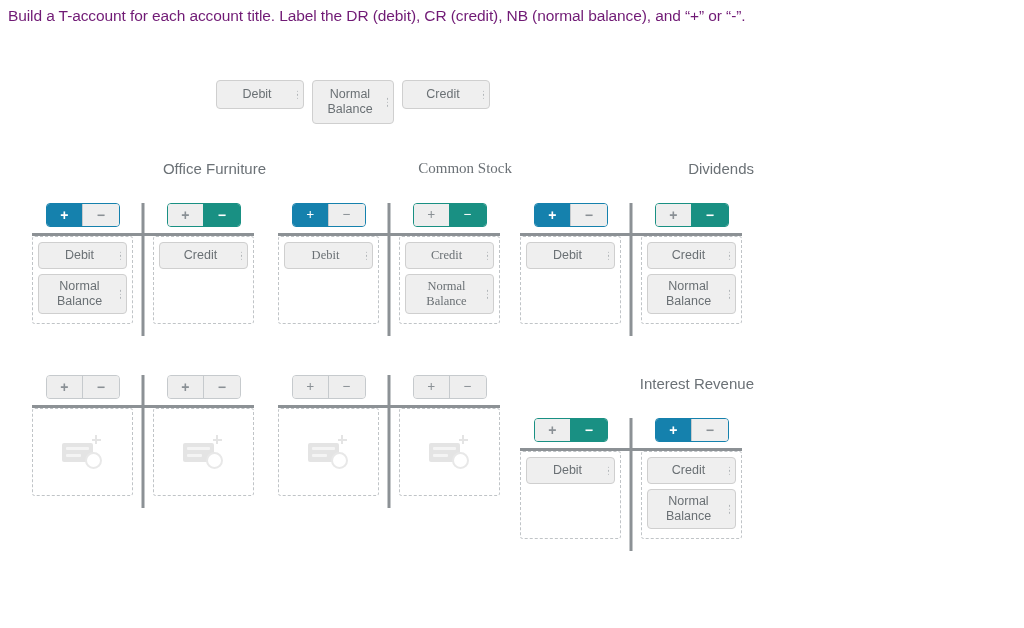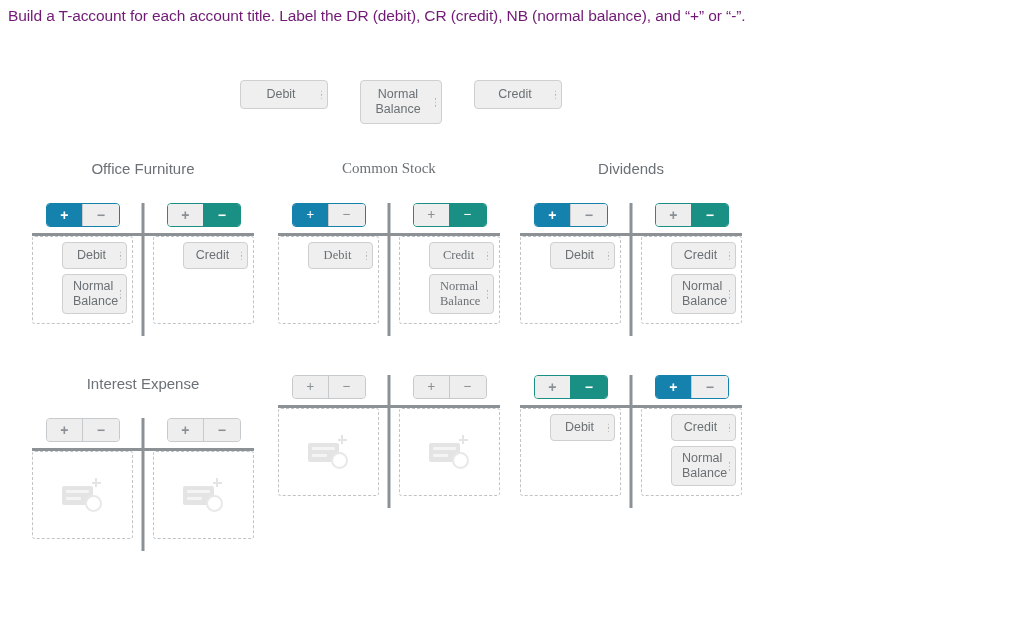--- a/index.html
+++ b/index.html
@@ -49,21 +49,20 @@
     color: #6a7074;
     font-size: 12.5px;
     line-height: 15px;
     text-align: center;
     padding: 6px 16px 6px 10px;
     display: flex;
     align-items: center;
     justify-content: center;
     cursor: move;
     user-select: none;
-    margin-left: 24px;
   }
   .token .label { display: block; width: 100%; }
   .token .handle {
     position: absolute;
     right: 5px;
     top: 50%;
     transform: translateY(-50%);
     display: flex;
     flex-direction: column;
     gap: 2px;
@@ -90,21 +89,21 @@
 
   .account {
     position: absolute;
     width: 246px;
   }
   .account.c0 { left: 20px; }
   .account.c1 { left: 266px; font-family: Liberation Serif, serif; }
   .account.c2 { left: 508px; }
 
   .account-title {
-    text-align: center;
+    text-align: right;
     font-size: 15px;
     color: #6b7176;
     margin-bottom: 26px;
     white-space: nowrap;
   }
 
   
   .t-wrap {
     position: relative;
     padding-left: 12px;
@@ -421,21 +420,20 @@
                   </span>
                 </div>
               </div>
             </div>
           </div>
         </div>
       </div>
     </div>
   <div class="grid-row">
       <div class="account c0">
-        <div class="account-title">Interest Expense</div>
         <div class="t-wrap">
           <div class="t-sides">
             <div class="t-rule"></div>
             <div class="t-stem"></div>
             <div class="side">
               <div class="pm">
                 <div class="seg">+</div>
                 <div class="seg sep">−</div>
               </div>
               <div class="dropzone empty">
@@ -502,20 +500,21 @@
                   </span>
                   <span class="circ"></span>
                   <span class="plus"></span>
                 </div>
               </div>
             </div>
           </div>
         </div>
       </div>
       <div class="account c2">
+        <div class="account-title">Interest Revenue</div>
         <div class="t-wrap">
           <div class="t-sides">
             <div class="t-rule"></div>
             <div class="t-stem"></div>
             <div class="side">
               <div class="pm sel-teal-right">
                 <div class="seg">+</div>
                 <div class="seg sep on-teal">−</div>
               </div>
               <div class="dropzone">

